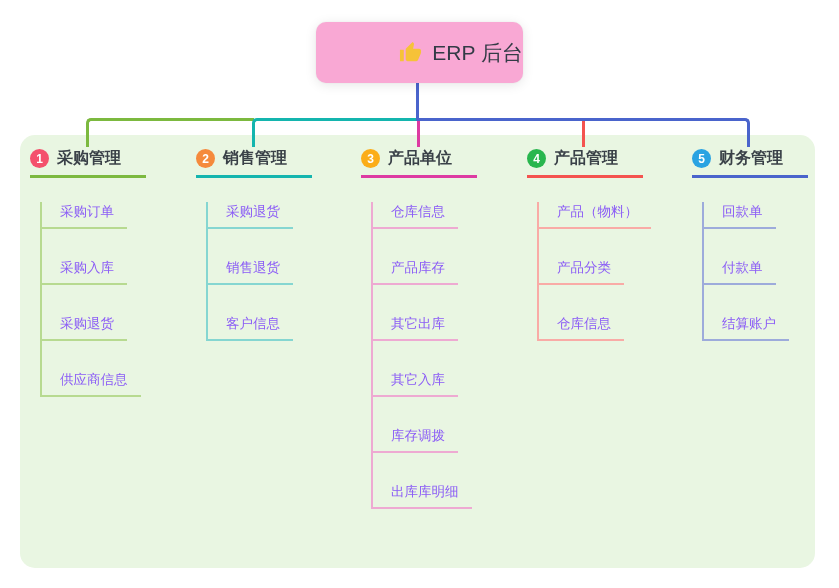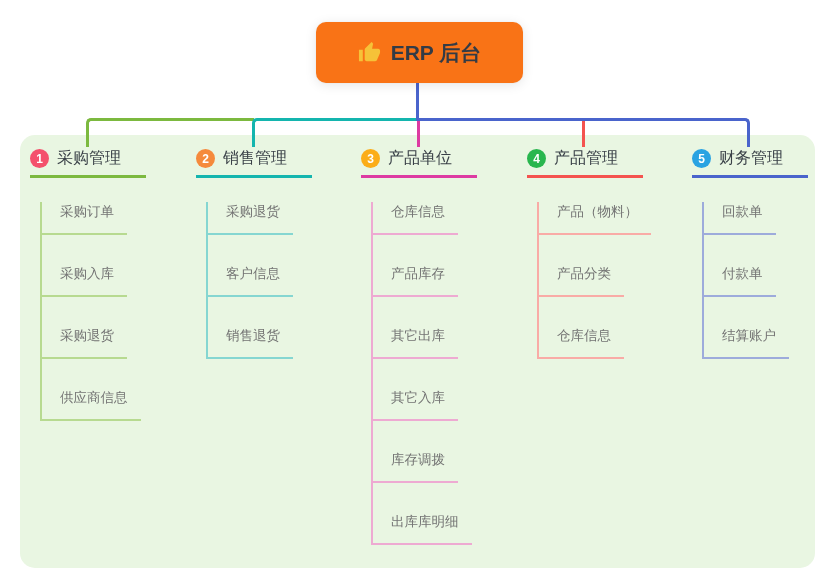--- a/index.html
+++ b/index.html
@@ -8,24 +8,24 @@
     font-family: "Liberation Sans", "DejaVu Sans", sans-serif;
     background:#ffffff;
     position:relative;
     overflow:hidden;
   }
   #canvas { position:absolute; inset:0; width:839px; height:588px; }
 
   
   .root-node {
     position:absolute; left:316px; top:22px; width:207px; height:61px;
-    background:#f97316; border-radius:10px;
+    background:#f9a8d4; border-radius:10px;
     box-shadow:0 2px 12px rgba(0,0,0,0.10), 0 0 2px rgba(0,0,0,0.06);
-    display:flex; align-items:center; justify-content:center; gap:10px;
-    font-size:21px; font-weight:700; color:#333b46;
+    display:flex; align-items:center; justify-content:flex-end; gap:10px;
+    font-size:21px; font-weight:400; color:#333b46;
     z-index:5;
   }
   .root-node .ticon { width:23px; height:23px; display:block; }
 
   
   .conn { position:absolute; z-index:1; }
   .elbow-left  { border-left:3px solid; border-top:3px solid; border-top-left-radius:5px; }
   .elbow-right { border-right:3px solid; border-top:3px solid; border-top-right-radius:5px; }
   .vline { width:3px; }
 
@@ -41,31 +41,31 @@
     width:116px; display:flex; align-items:center; gap:8px;
     padding-bottom:6px; border-bottom:3px solid var(--main);
   }
   .badge {
     width:19px; height:19px; border-radius:50%;
     color:#fff; font-size:12px; font-weight:700;
     display:flex; align-items:center; justify-content:center;
     flex:0 0 19px;
   }
   .branch-label {
-    font-size:16px; font-weight:400; color:#3a4148; white-space:nowrap;
+    font-size:16px; font-weight:700; color:#3a4148; white-space:nowrap;
   }
   .children {
     margin-left:10px; border-left:2px solid var(--light); width:max-content;
   }
   .child { display:block; margin-top:29px; }
   .child:first-child { margin-top:24px; }
   .child-label {
     display:inline-block; white-space:nowrap;
-    font-size:13.5px; color:#737373;
-    padding:0 13px 12px 18px;
+    font-size:13.5px; color:#8b5cf6;
+    padding:0 13px 6px 18px;
     border-bottom:2px solid var(--light);
   }
 </style>
 </head>
 <body>
 
 <div id="canvas">
 
   <div class="board"></div>
 
@@ -99,22 +99,22 @@
         </div>
   </div>
 
   <div class="branch" style="left: 196px; --main: #14b5ae; --light: #85d6d1;">
     <div class="branch-header">
       <span class="badge" style="background: rgb(245, 138, 60);">2</span>
       <span class="branch-label">销售管理</span>
     </div>
     <div class="children">
           <div class="child"><span class="child-label">采购退货</span></div>
+          <div class="child"><span class="child-label">销售退货</span></div>
           <div class="child"><span class="child-label">客户信息</span></div>
-          <div class="child"><span class="child-label">销售退货</span></div>
         </div>
   </div>
 
   <div class="branch" style="left: 361px; --main: #dd3ba2; --light: #eeaad2;">
     <div class="branch-header">
       <span class="badge" style="background: rgb(251, 173, 24);">3</span>
       <span class="branch-label">产品单位</span>
     </div>
     <div class="children">
           <div class="child"><span class="child-label">仓库信息</span></div>

